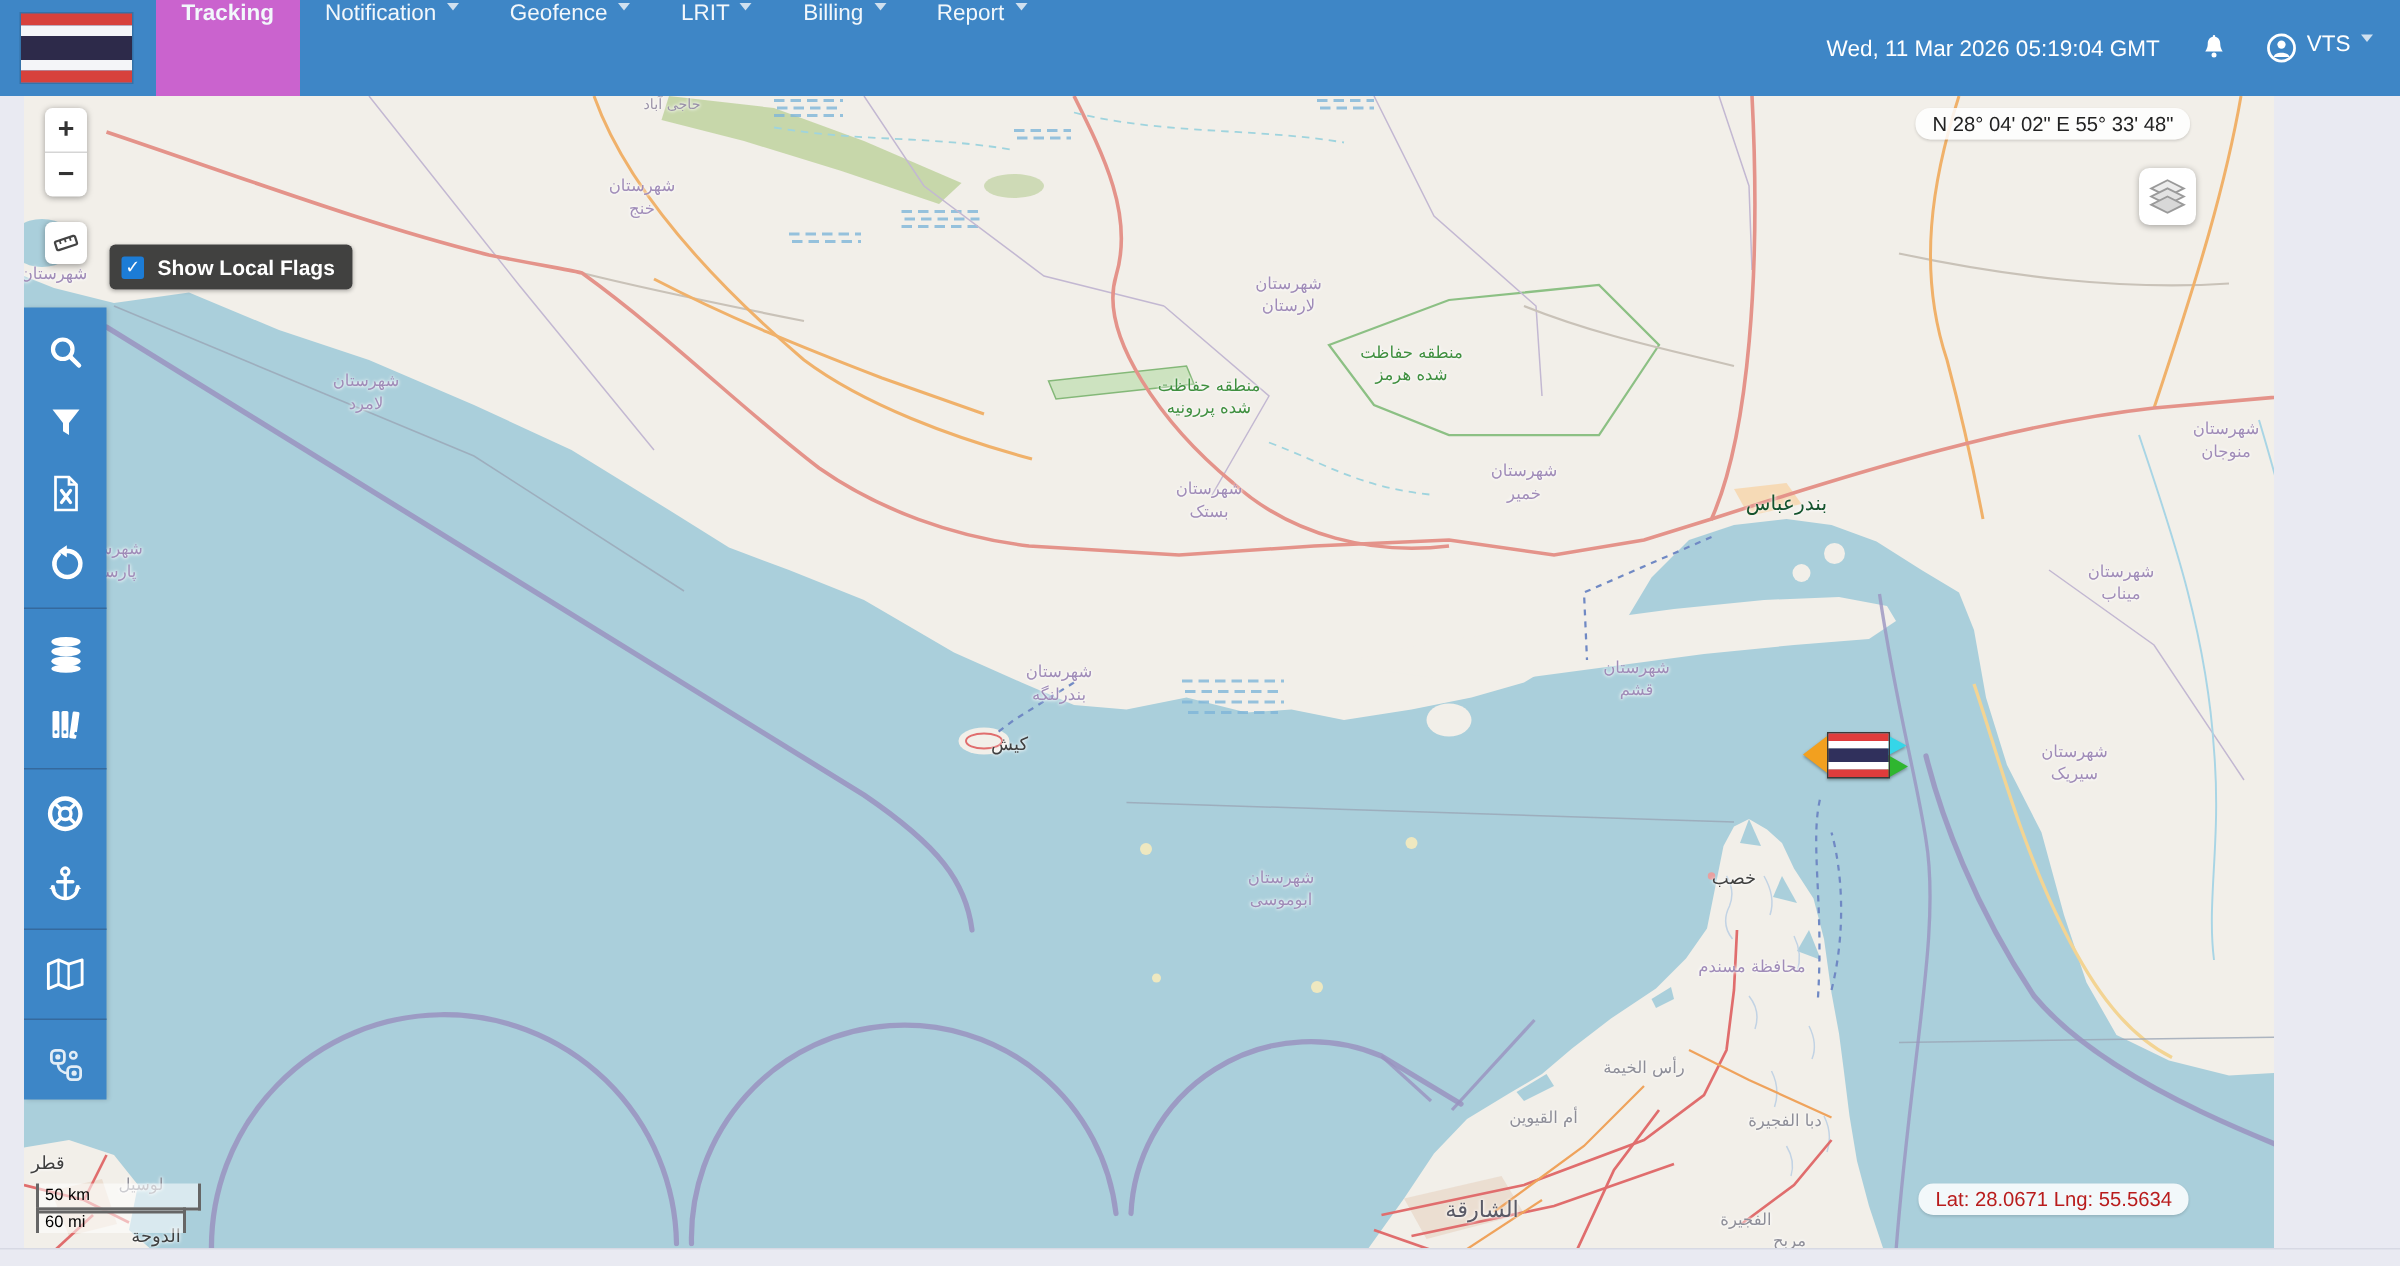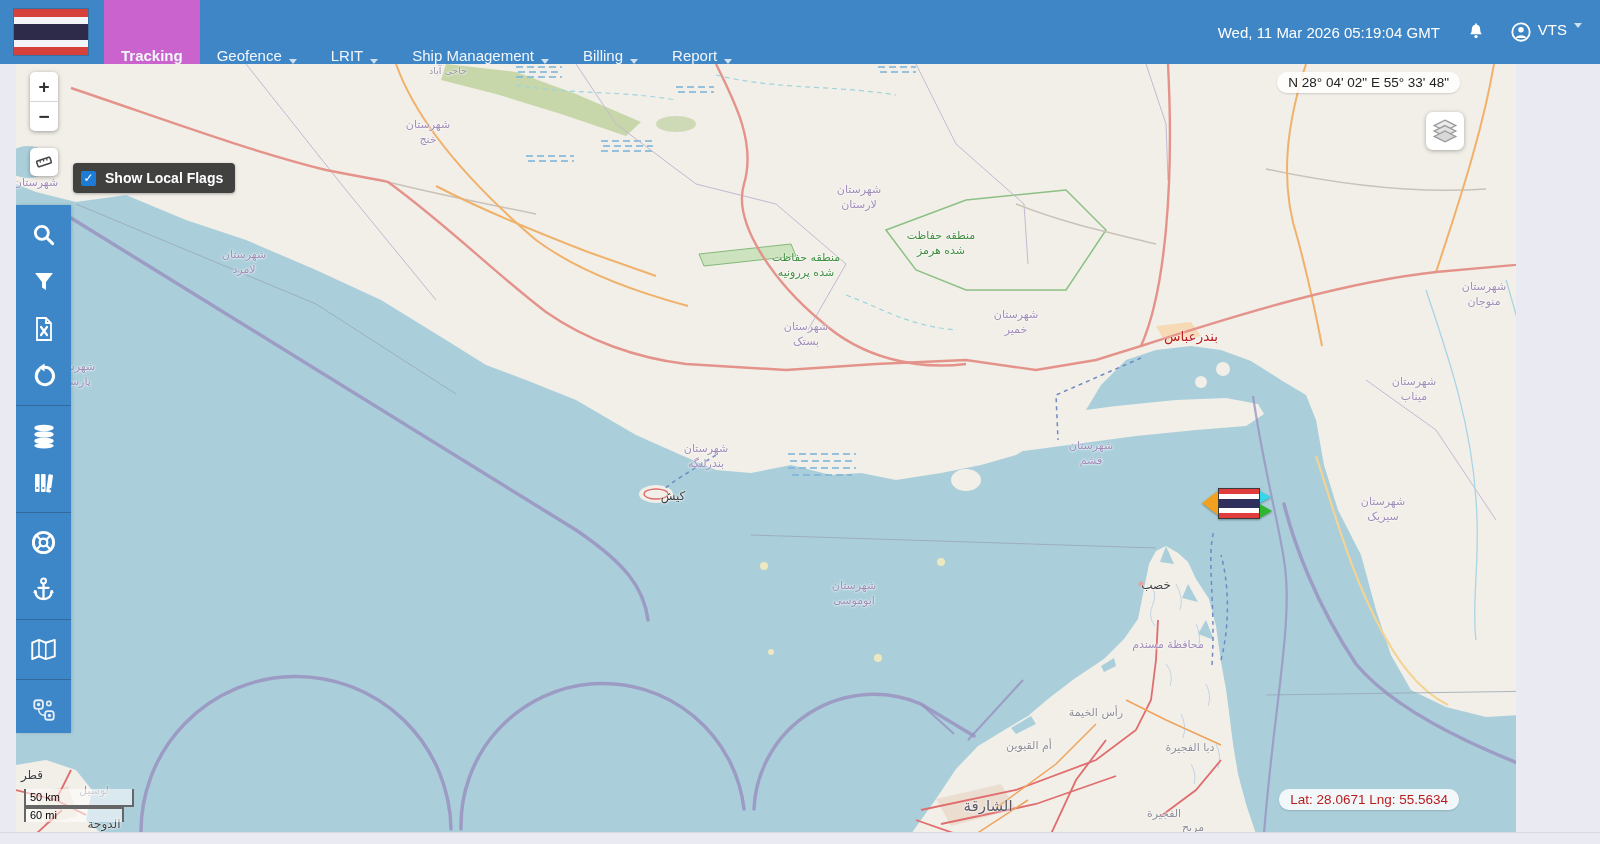--- a/index.html
+++ b/index.html
@@ -5,39 +5,39 @@
   * { margin:0; padding:0; box-sizing:border-box; }
   html,body { width:1600px; height:844px; overflow:hidden; font-family:"Liberation Sans",sans-serif; background:#e9eaf2; }
 
   
   .navbar { position:absolute; left:0; top:0; width:1600px; height:64px; background:#3e86c6; display:flex; align-items:stretch; z-index:50; }
   .brand { display:flex; align-items:center; padding:0 16px 0 14px; }
   .thai-flag { width:74px; height:46px; display:flex; flex-direction:column; box-shadow:0 0 0 1px rgba(0,0,0,.15); }
   .thai-flag .r { background:#d7413c; flex:1; }
   .thai-flag .w { background:#f4f5f8; flex:1; }
   .thai-flag .b { background:#2d2a4a; flex:2; }
-  .nav-item { display:flex; align-items:flex-end; padding:0 17px; color:#f2f7fb; font-size:15px; text-decoration:none; white-space:nowrap; }
+  .nav-item { display:flex; align-items:flex-start; padding:0 17px; color:#f2f7fb; font-size:15px; text-decoration:none; white-space:nowrap; }
   .nav-item.active { background:#ca63ce; font-weight:bold; }
   .caret { width:0; height:0; border-left:4px solid transparent; border-right:4px solid transparent; border-top:5px solid #cfe0ef; margin-left:7px; margin-top:2px; }
   .nav-right { margin-left:auto; display:flex; align-items:center; padding-right:18px; color:#fff; }
   .nav-datetime { font-size:15px; margin-right:26px; }
   .nav-bell { margin-right:24px; display:flex; align-items:center; cursor:pointer; }
   .nav-user { display:flex; align-items:flex-start; font-size:15px; cursor:pointer; }
   .nav-user svg { margin-right:6px; }
 
   
   #map { position:absolute; left:16px; top:64px; width:1500px; height:768px; background:#aacfdb; overflow:hidden; }
   #map-art { position:absolute; left:0; top:0; }
   #map-labels { position:absolute; left:0; top:0; width:100%; height:100%; pointer-events:none; }
   .map-label { position:absolute; transform:translate(-50%,-50%); white-space:pre-line; text-align:center; font-family:"DejaVu Sans",sans-serif; text-shadow:0 0 2px #fff,0 0 3px #fff; }
   .county   { color:#a08cb8; font-size:11px; line-height:1.4; }
   .county-sm{ color:#9b93a8; font-size:9.5px; }
   .green    { color:#3f8f3f; font-size:11px; line-height:1.4; }
   .city     { color:#404040; font-size:12px; }
-  .city-lg  { color:#b91c1c; font-size:13.5px; }
+  .city-lg  { color:#14532d; font-size:13.5px; }
   .city-xl  { color:#5a5a66; font-size:15px; }
   .uae      { color:#8e8e98; font-size:11px; }
 
   
   .zoom-ctl { position:absolute; left:14px; top:8px; width:28px; background:#fff; border-radius:5px; box-shadow:0 1px 4px rgba(0,0,0,.35); overflow:hidden; }
   .zoom-btn { width:28px; height:29px; display:flex; align-items:center; justify-content:center; font-size:19px; font-weight:bold; color:#333; cursor:pointer; }
   .zoom-sep { height:1px; background:#d5d5d5; }
   .ruler-ctl { position:absolute; left:14px; top:84px; width:28px; height:28px; background:#fff; border-radius:5px; box-shadow:0 1px 4px rgba(0,0,0,.35); display:flex; align-items:center; justify-content:center; cursor:pointer; }
 
   .flags-tooltip { position:absolute; left:57px; top:99px; height:30px; background:rgba(55,55,55,.95); border-radius:4px; display:flex; align-items:center; padding:0 12px 0 8px; box-shadow:0 1px 3px rgba(0,0,0,.3); }
@@ -79,29 +79,29 @@
         <div class="w"></div>
         <div class="b"></div>
         <div class="w"></div>
         <div class="r"></div>
     </div>
   </div>
   <a class="nav-item active">
       <span>Tracking</span>
     </a>
   <a class="nav-item">
+      <span>Notification</span>
+      <span class="caret"></span>
+    </a>
+  <a class="nav-item">
       <span>Geofence</span>
       <span class="caret"></span>
     </a>
   <a class="nav-item">
       <span>LRIT</span>
-      <span class="caret"></span>
-    </a>
-  <a class="nav-item">
-      <span>Ship Management</span>
       <span class="caret"></span>
     </a>
   <a class="nav-item">
       <span>Billing</span>
       <span class="caret"></span>
     </a>
   <a class="nav-item">
       <span>Report</span>
       <span class="caret"></span>
     </a>

